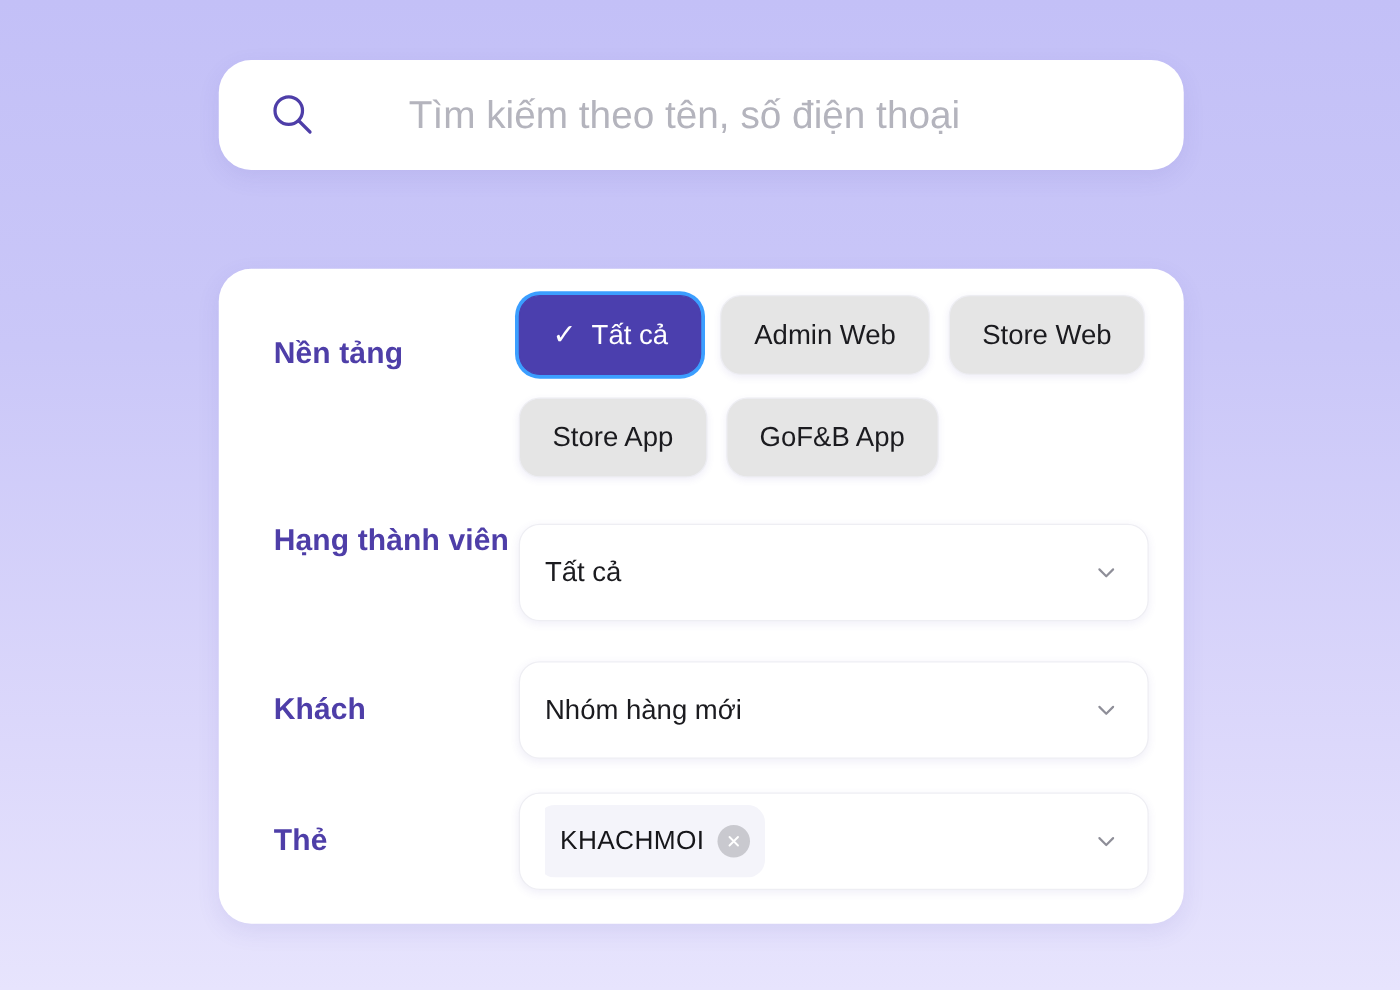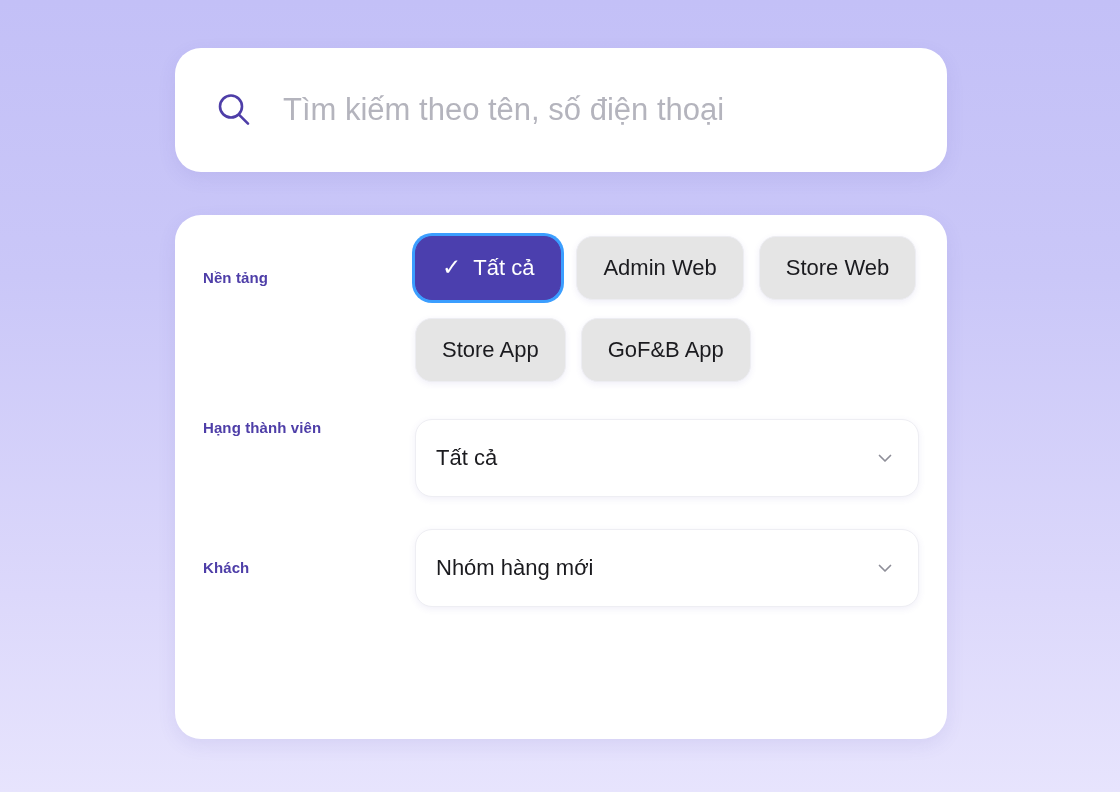--- a/index.html
+++ b/index.html
@@ -15,27 +15,28 @@
     background: linear-gradient(to bottom, #c3c0f7 0%, #cac7f8 35%, #dcd8fb 75%, #e7e4fd 100%);
     position: relative;
   }
 
   
   .search-card {
     position: absolute;
     left: 175px;
     top: 48px;
     width: 772px;
-    height: 124px;
+    height: 88px;
     background: #ffffff;
     border-radius: 26px;
     box-shadow: 0 6px 18px rgba(90, 76, 180, 0.10);
     display: flex;
     align-items: center;
     padding-left: 36px;
+    gap: 44px;
   }
 
   .search-icon {
     width: 46px;
     height: 46px;
     flex: 0 0 auto;
     display: flex;
     align-items: center;
     justify-content: center;
     margin-right: 26px;
@@ -78,23 +79,23 @@
   }
 
   .row-platform { top: 21px;  }
   .row-tier     { top: 204px; height: 92px; }
   .row-group    { top: 307px; height: 92px; align-items: center; }
   .row-tag      { top: 412px; height: 92px; align-items: center; }
 
   .field-label {
     width: 240px;
     flex: 0 0 240px;
-    padding-left: 28px;
+    padding-left: 44px;
     color: #4e3ea8;
-    font-size: 15px;
+    font-size: 24px;
     font-weight: 600;
     letter-spacing: 0.1px;
     line-height: 1.2;
   }
   .row-platform .field-label { padding-top: 33px; }
 
   
   .platform-group {
     flex: 1 1 auto;
     display: flex;
@@ -261,14 +262,34 @@
     <div class="select-field">
       <span class="select-value">Nhóm hàng mới</span>
       <span class="chevron">
         <svg width="20" height="20" viewBox="0 0 20 20" fill="none" aria-hidden="true">
           <path d="M4.5 7.5 L10 13 L15.5 7.5" stroke="#8e8e98" stroke-width="1.7" stroke-linecap="round" stroke-linejoin="round"></path>
         </svg>
       </span>
     </div>
   </div>
 
+  <div class="filter-row row-tag">
+    <div class="field-label">Thẻ</div>
+    <div class="select-field">
+      <span class="select-value">
+        <span class="tag-chip">
+          <span class="tag-chip-label">KHACHMOI</span>
+          <span class="tag-remove">
+            <svg width="14" height="14" viewBox="0 0 14 14" fill="none" aria-hidden="true">
+              <path d="M3.6 3.6 L10.4 10.4 M10.4 3.6 L3.6 10.4" stroke="#ffffff" stroke-width="1.5" stroke-linecap="round"></path>
+            </svg>
+          </span>
+        </span>
+      </span>
+      <span class="chevron">
+        <svg width="20" height="20" viewBox="0 0 20 20" fill="none" aria-hidden="true">
+          <path d="M4.5 7.5 L10 13 L15.5 7.5" stroke="#8e8e98" stroke-width="1.7" stroke-linecap="round" stroke-linejoin="round"></path>
+        </svg>
+      </span>
+    </div>
+  </div>
 
 </div>
 
 </body></html>

